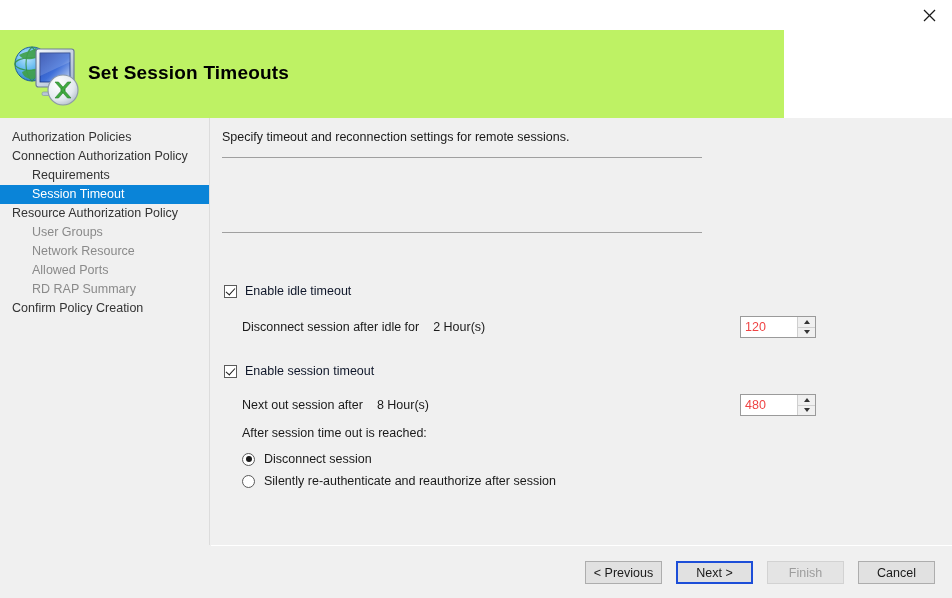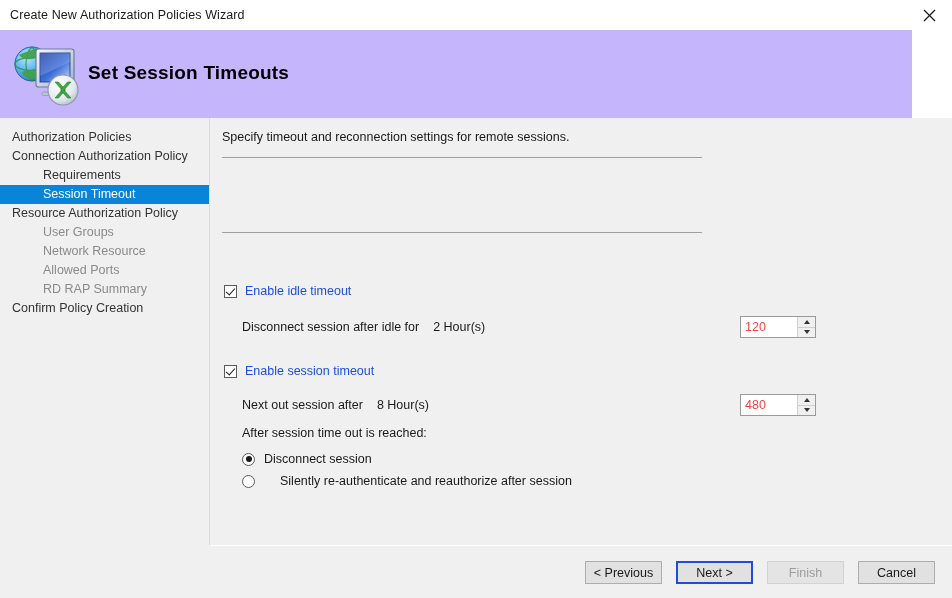--- a/index.html
+++ b/index.html
@@ -54,23 +54,23 @@
     align-items: center;
     justify-content: center;
     cursor: default;
   }
   #close-button svg { display: block; }
 
   
   #header-banner {
     position: absolute;
     left: 0; top: 30px;
-    width: 912px;
+    width: 784px;
     height: 88px;
-    background: #c4b5fd;
+    background: #bef264;
   }
   #wizard-icon {
     position: absolute;
     left: 10px;
     top: 6px;
     width: 72px;
     height: 72px;
   }
   #page-title {
     position: absolute;
@@ -109,21 +109,21 @@
     height: 19px;
     line-height: 19px;
     font-size: 12.5px;
     color: #333333;
     white-space: nowrap;
     padding-left: 12px;
     box-sizing: border-box;
     cursor: default;
   }
   .nav-item.level-1 { padding-left: 12px; }
-  .nav-item.level-2 { padding-left: 43px; }
+  .nav-item.level-2 { padding-left: 32px; }
   .nav-item.dim { color: #8a8a8a; }
   .nav-item.selected {
     background: #0a84d8;
     color: #ffffff;
     width: 209px;
   }
   #nav-list { padding-top: 10px; }
 
   
   #content-panel {
@@ -177,21 +177,21 @@
     top: 0px;
     width: 4px;
     height: 8px;
     border: solid #1a1a1a;
     border-width: 0 1.6px 1.6px 0;
     transform: rotate(42deg);
   }
   .check-label {
     margin-left: 8px;
     font-size: 12.5px;
-    color: #1d4ed8;
+    color: #0f172a;
     white-space: nowrap;
   }
 
   
   .sub-row {
     position: absolute;
     left: 31px;
     display: flex;
     align-items: center;
     height: 22px;
@@ -273,21 +273,21 @@
     white-space: nowrap;
   }
   .radio-row {
     position: absolute;
     left: 31px;
     display: flex;
     align-items: center;
     cursor: default;
   }
   #radio-row-1 { top: 334px; }
-  #radio-row-2 { top: 356px; gap: 16px; }
+  #radio-row-2 { top: 356px; }
   .win-radio {
     width: 13px;
     height: 13px;
     border-radius: 50%;
     background: #ffffff;
     border: 1px solid #5a5a5a;
     box-sizing: border-box;
     position: relative;
     flex: 0 0 auto;
   }
@@ -359,21 +359,20 @@
     background: #e4e4e4;
     border-color: #d2d2d2;
   }
 </style>
 </head>
 <body>
 
 <div id="wizard-window">
 
   <div id="title-bar">
-    <div id="title-bar-text">Create New Authorization Policies Wizard</div>
     <div id="close-button">
       <span>
         <svg width="13" height="13" viewBox="0 0 13 13">
           <line x1="1" y1="1" x2="12" y2="12" stroke="#1a1a1a" stroke-width="1.2"></line>
           <line x1="12" y1="1" x2="1" y2="12" stroke="#1a1a1a" stroke-width="1.2"></line>
         </svg>
       </span>
     </div>
   </div>
 

